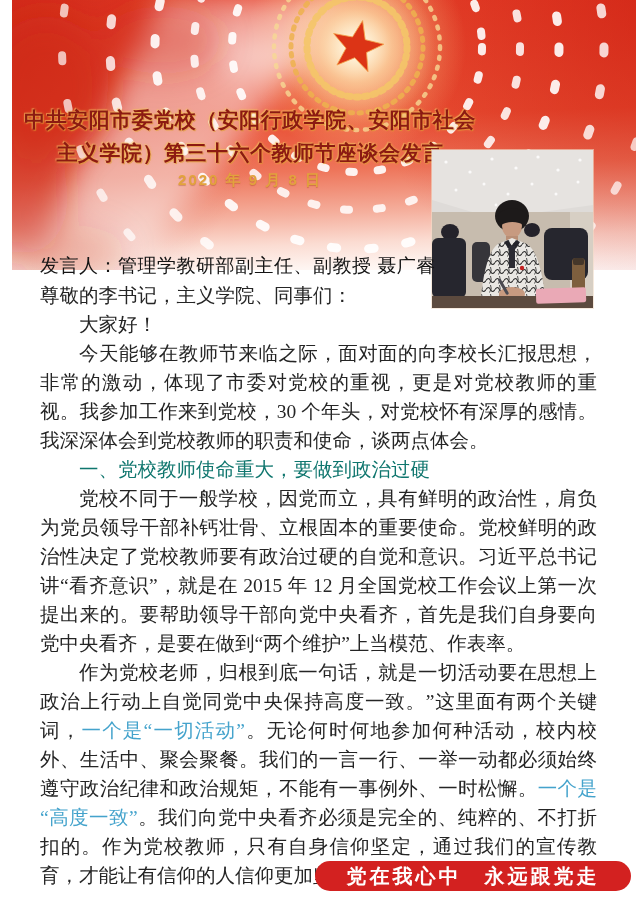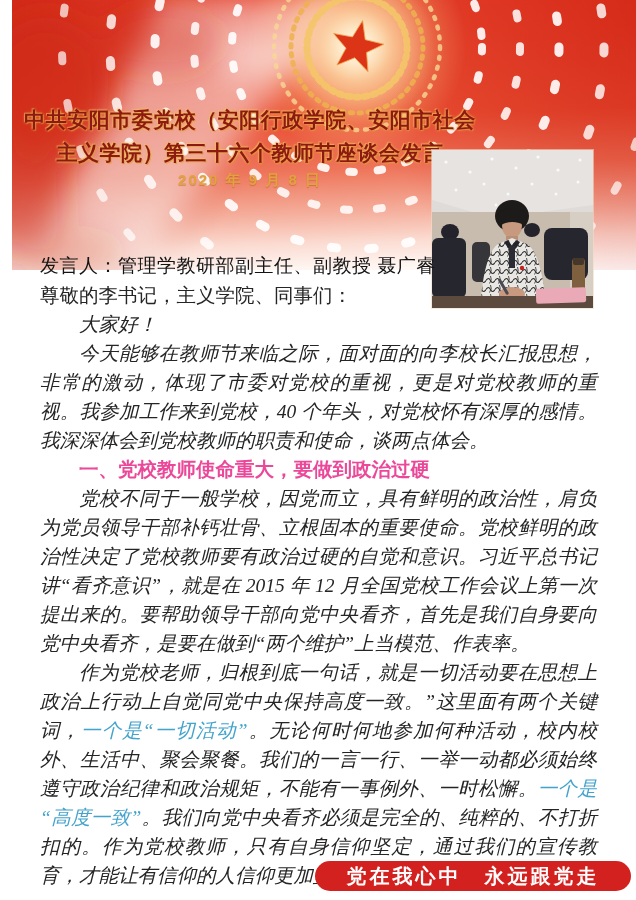--- a/index.html
+++ b/index.html
@@ -41,22 +41,22 @@
     position:absolute; left:40px; top:253px; width:420px;
     font-family:"Liberation Sans", sans-serif; font-weight:normal;
     font-size:19px; color:#141414; letter-spacing:0.5px;
   }
   .content {
     position:absolute; left:40px; top:281px; width:557px;
     font-size:19.5px; line-height:29px; color:#252525;
     text-align:justify;
   }
   .content p { margin:0; }
-  .indent { text-indent:2em;font-style:italic; }
-  .heading { color:#ec4899; font-weight:bold; text-indent:2em; }
+  .indent { text-indent:2em; }
+  .heading { color:#0f766e; font-weight:normal; text-indent:2em; }
   .blue { color:#44a3cc; }
   
   .slogan {
     position:absolute; left:315px; top:861px; width:316px; height:30px;
     background:#d32120; color:#ffffff; text-align:center; line-height:30px;
     font-weight:bold; font-size:20px; letter-spacing:3px; white-space:pre;
     font-family:"Liberation Serif", serif;
     border-radius:15px;
   }
 </style>
@@ -179,21 +179,21 @@
       <rect x="141" y="108" width="11" height="7" rx="2" fill="#45372a"></rect>
     </g>
     <rect x="104" y="138" width="50" height="15" rx="2" fill="#eaa9b6" transform="rotate(-2 129 145)"></rect>
   </svg>
 
   <div class="speaker-line">发言人：管理学教研部副主任、副教授 聂广睿</div>
 
   <div class="content">
     <p>尊敬的李书记，主义学院、同事们：</p>
     <p class="indent">大家好！</p>
-    <p class="indent">今天能够在教师节来临之际，面对面的向李校长汇报思想，非常的激动，体现了市委对党校的重视，更是对党校教师的重视。我参加工作来到党校，40 个年头，对党校怀有深厚的感情。我深深体会到党校教师的职责和使命，谈两点体会。</p>
+    <p class="indent">今天能够在教师节来临之际，面对面的向李校长汇报思想，非常的激动，体现了市委对党校的重视，更是对党校教师的重视。我参加工作来到党校，30 个年头，对党校怀有深厚的感情。我深深体会到党校教师的职责和使命，谈两点体会。</p>
     <p class="heading">一、党校教师使命重大，要做到政治过硬</p>
     <p class="indent">党校不同于一般学校，因党而立，具有鲜明的政治性，肩负为党员领导干部补钙壮骨、立根固本的重要使命。党校鲜明的政治性决定了党校教师要有政治过硬的自觉和意识。习近平总书记讲“看齐意识”，就是在 2015 年 12 月全国党校工作会议上第一次提出来的。要帮助领导干部向党中央看齐，首先是我们自身要向党中央看齐，是要在做到“两个维护”上当模范、作表率。</p>
     <p class="indent"><span>作为党校老师，归根到底一句话，就是一切活动要在思想上政治上行动上自觉同党中央保持高度一致。”这里面有两个关键词，</span><span class="blue">一个是“一切活动”</span><span>。无论何时何地参加何种活动，校内校外、生活中、聚会聚餐。我们的一言一行、一举一动都必须始终遵守政治纪律和政治规矩，不能有一事例外、一时松懈。</span><span class="blue">一个是 “高度一致”</span><span>。我们向党中央看齐必须是完全的、纯粹的、不打折扣的。作为党校教师，只有自身信仰坚定，通过我们的宣传教育，才能让有信仰的人信仰更加坚定。</span></p>
   </div>
 
   <div class="slogan">党在我心中　永远跟党走</div>
 
 </div>
 
 </body></html>

